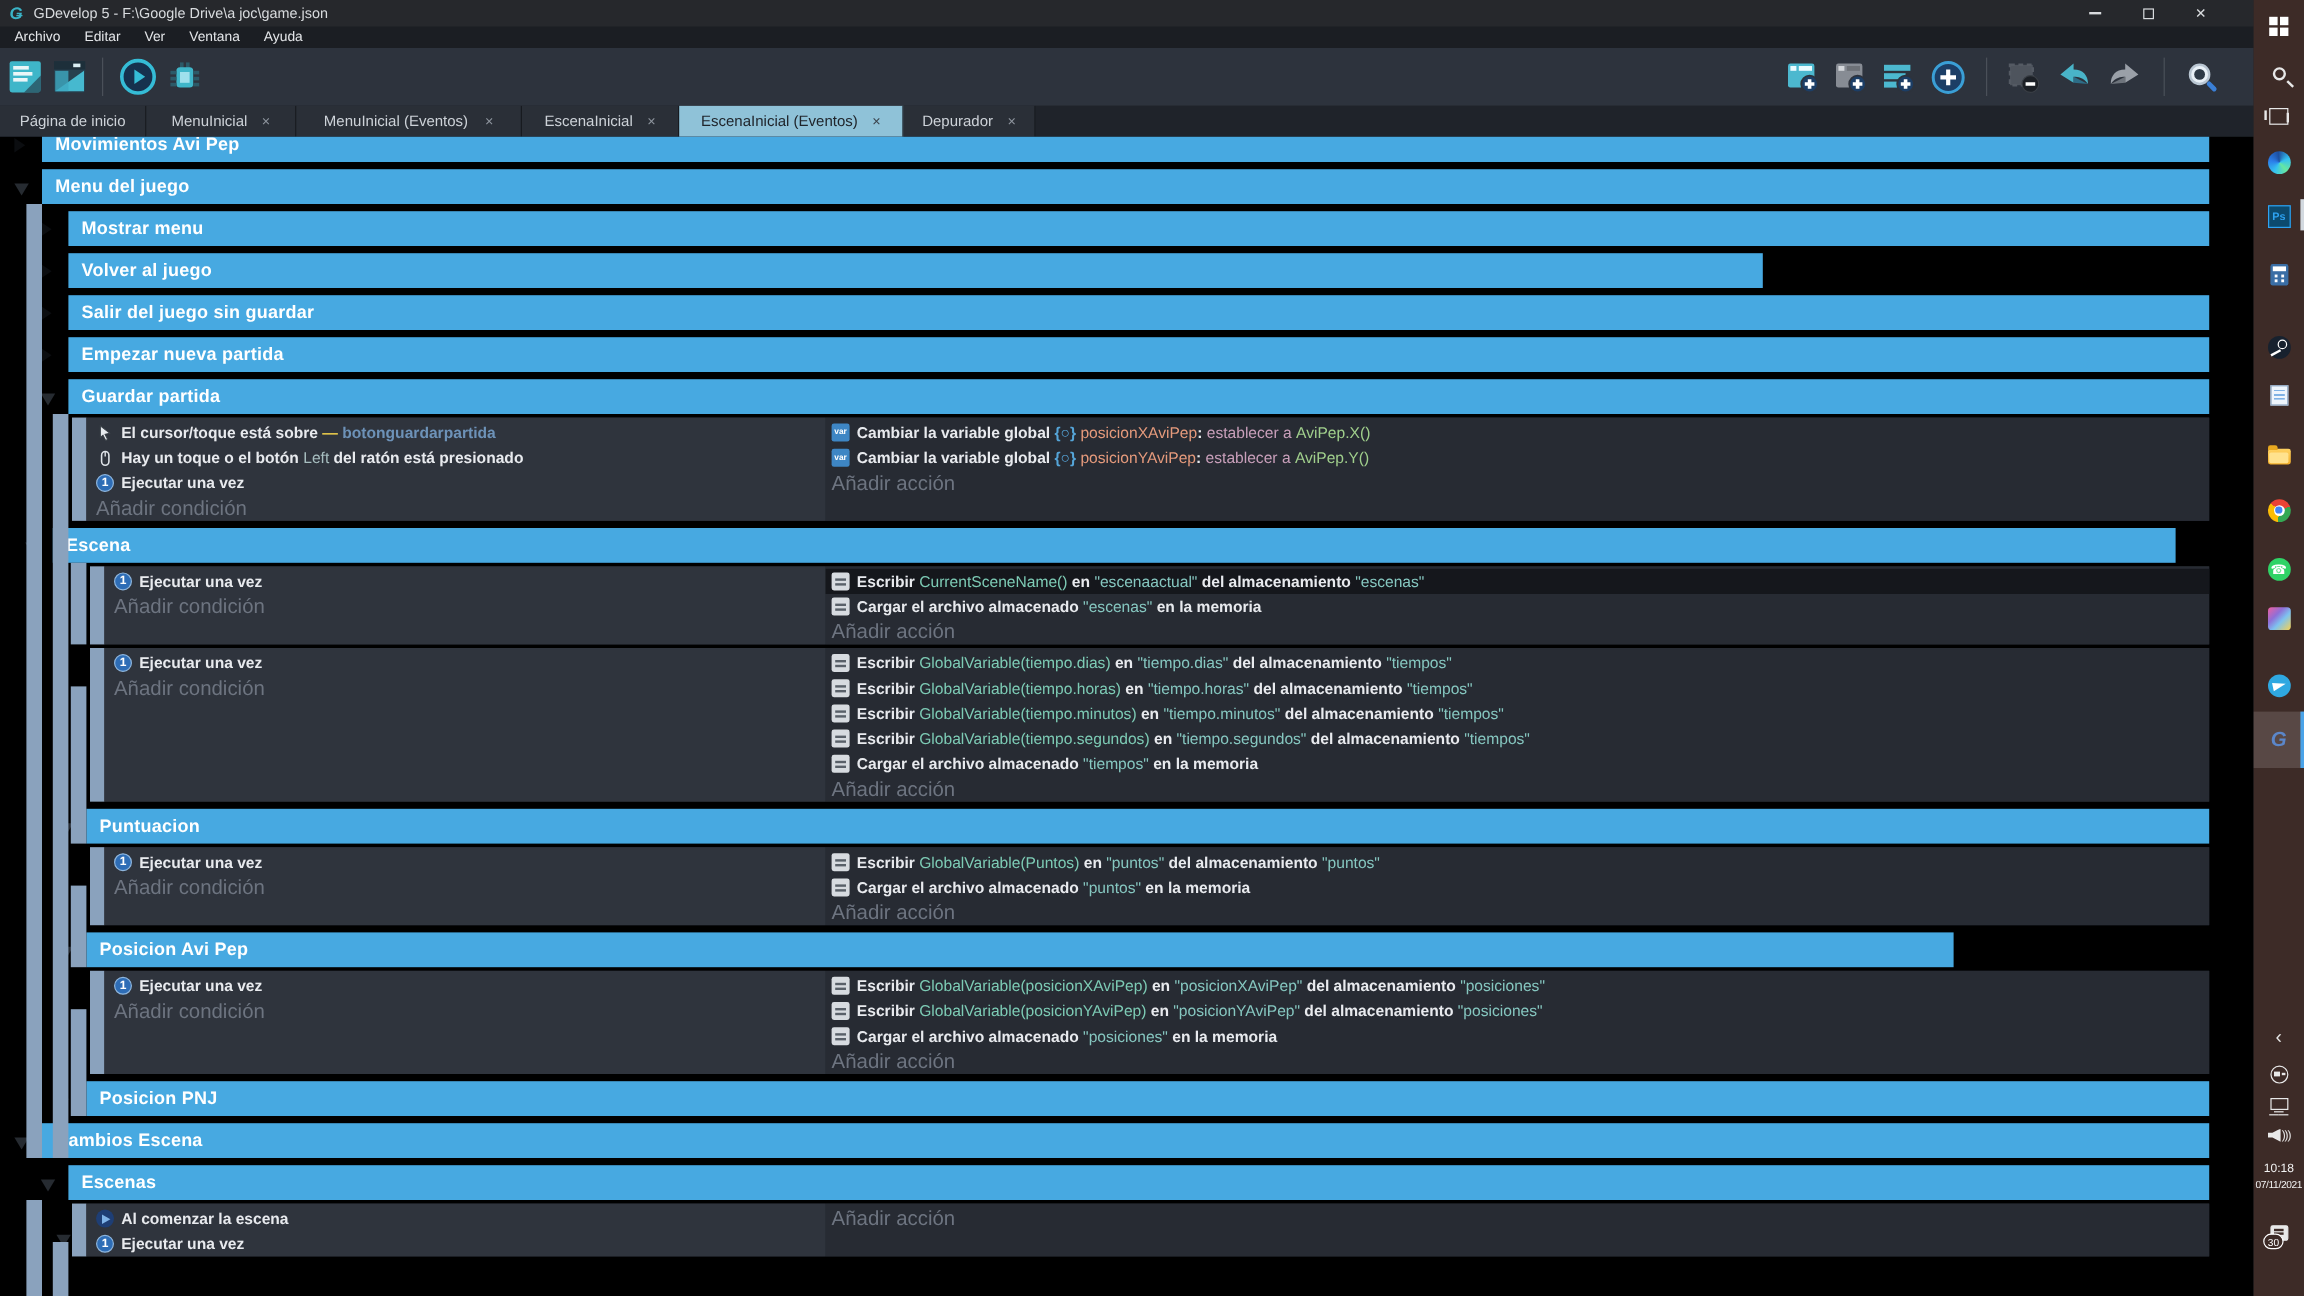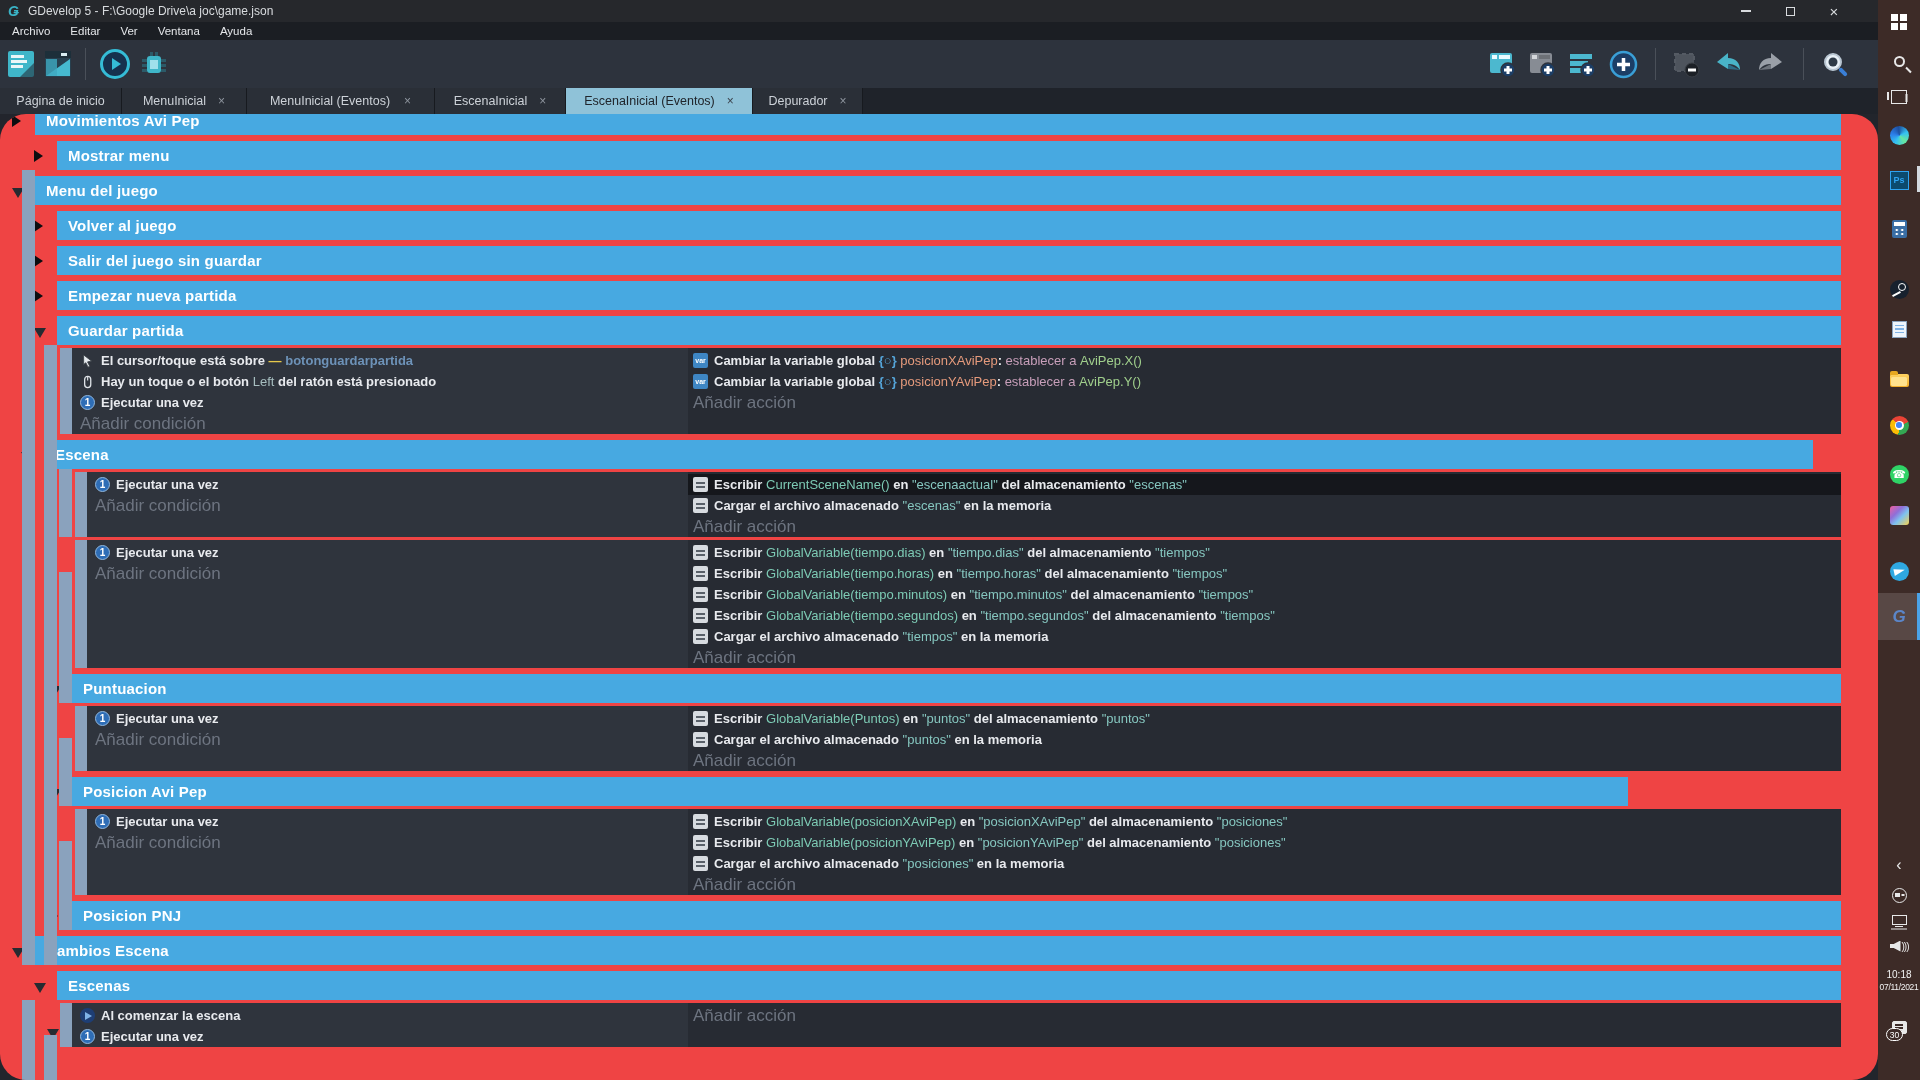--- a/index.html
+++ b/index.html
@@ -29,21 +29,21 @@
   .tbtn{display:flex;align-items:center;justify-content:center;}
 
   
   .tabbar{height:26px;background:#1f232a;display:flex;}
   .tab{height:26px;background:#2a2f37;border-right:1px solid #171a1f;display:flex;align-items:center;justify-content:center;gap:12px;font-size:12.5px;color:#cdd2d8;}
   .tab .tx{font-size:12px;color:#8e959e;}
   .tab.active{background:#8fc2d8;color:#20252b;}
   .tab.active .tx{color:#3a424c;}
 
   
-  .sheet{position:relative;width:1878px;height:966px;background:#ef4444;overflow:hidden;border-radius:26px;}
+  .sheet{position:relative;width:1878px;height:966px;background:#000000;overflow:hidden;}
   .strip{position:absolute;width:13px;background:#8aa2bd;}
   .gbar{position:relative;height:29px;background:#47a9e1;color:#fff;display:flex;align-items:center;padding-left:11px;font-size:15px;font-weight:600;letter-spacing:.2px;}
   .garr{position:absolute;left:-23px;top:50%;width:0;height:0;}
   .garr.exp{margin-top:-3px;border-top:10px solid #262b31;border-left:6px solid transparent;border-right:6px solid transparent;}
   .garr.col{margin-top:-6px;border-left:9px solid #0b0d10;border-top:6px solid transparent;border-bottom:6px solid transparent;}
   .evt{position:relative;border-left:12px solid #8aa2bd;background:#272b33;}
   .condpane{position:absolute;left:0;top:0;bottom:0;background:#2f343d;padding-top:2px;}
   .actpane{position:absolute;top:0;bottom:0;right:0;background:#272b33;padding-top:2px;}
   .evline{height:21px;display:flex;align-items:center;font-size:13px;white-space:pre;padding-left:8px;}
   .actpane .evline{padding-left:5px;}
@@ -278,29 +278,29 @@
           <span class="lbl">Depurador</span>
           <span class="tx">×</span>
         </div>
       </div>
 
     <div class="sheet">
         <div class="gbar" style="margin-left: 35px; width: 1806px; margin-top: -8px;">
           <span class="garr col"></span>
           <span>Movimientos Avi Pep</span>
         </div>
+        <div class="gbar" style="margin-left: 35px; width: 1806px; margin-top: 6px;">
+          <span class="garr exp"></span>
+          <span>Menu del juego</span>
+        </div>
         <div class="gbar" style="margin-left: 57px; width: 1784px; margin-top: 6px;">
           <span class="garr col"></span>
           <span>Mostrar menu</span>
         </div>
-        <div class="gbar" style="margin-left: 35px; width: 1806px; margin-top: 6px;">
-          <span class="garr exp"></span>
-          <span>Menu del juego</span>
-        </div>
-        <div class="gbar" style="margin-left: 57px; width: 1784px; margin-top: 6px; align-items: center;">
+        <div class="gbar" style="margin-left: 57px; width: 1412px; margin-top: 6px; align-items: center;">
           <span class="garr col"></span>
           <span>Volver al juego</span>
         </div>
         <div class="gbar" style="margin-left: 57px; width: 1784px; margin-top: 6px;">
           <span class="garr col"></span>
           <span>Salir del juego sin guardar</span>
         </div>
         <div class="gbar" style="margin-left: 57px; width: 1784px; margin-top: 6px;">
           <span class="garr col"></span>
           <span>Empezar nueva partida</span>

